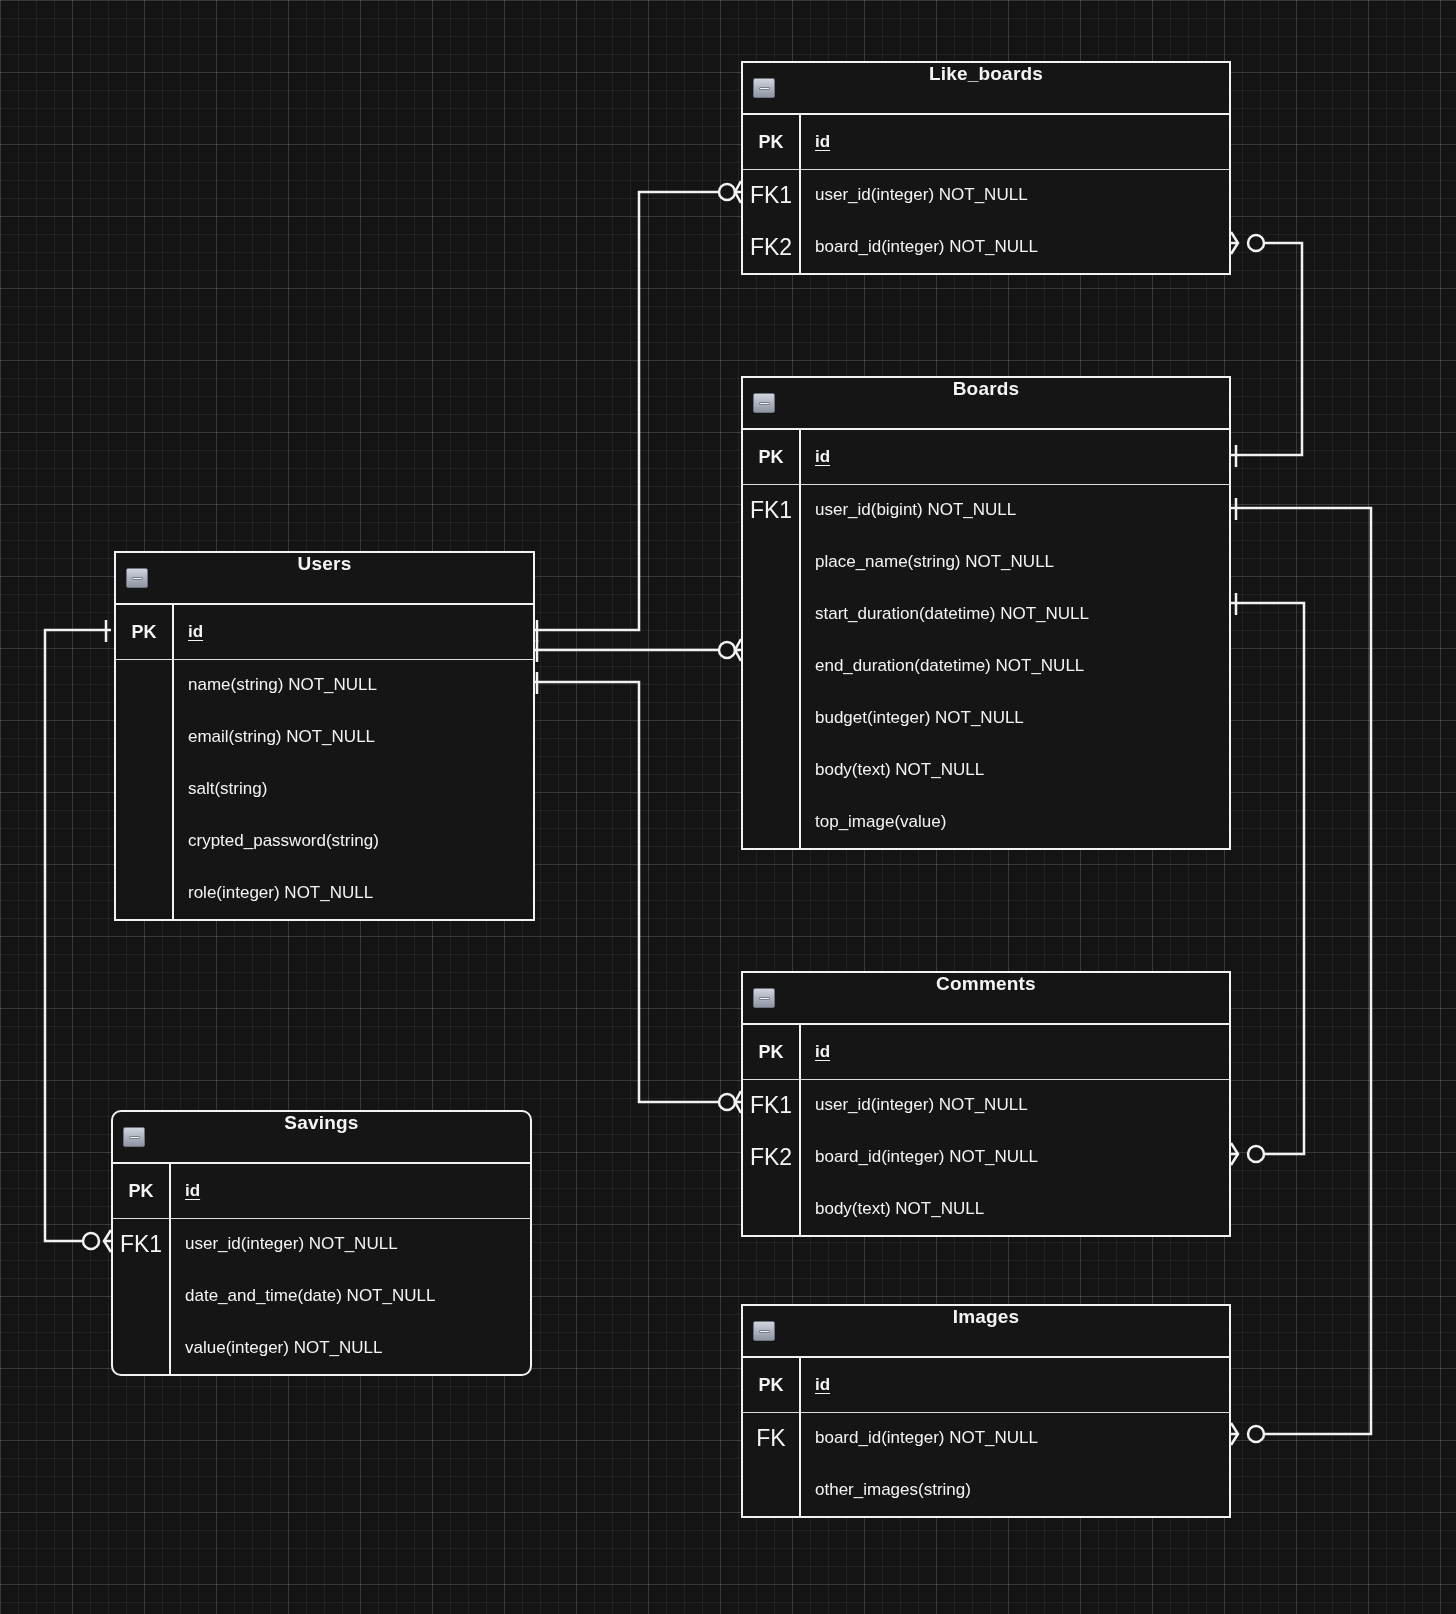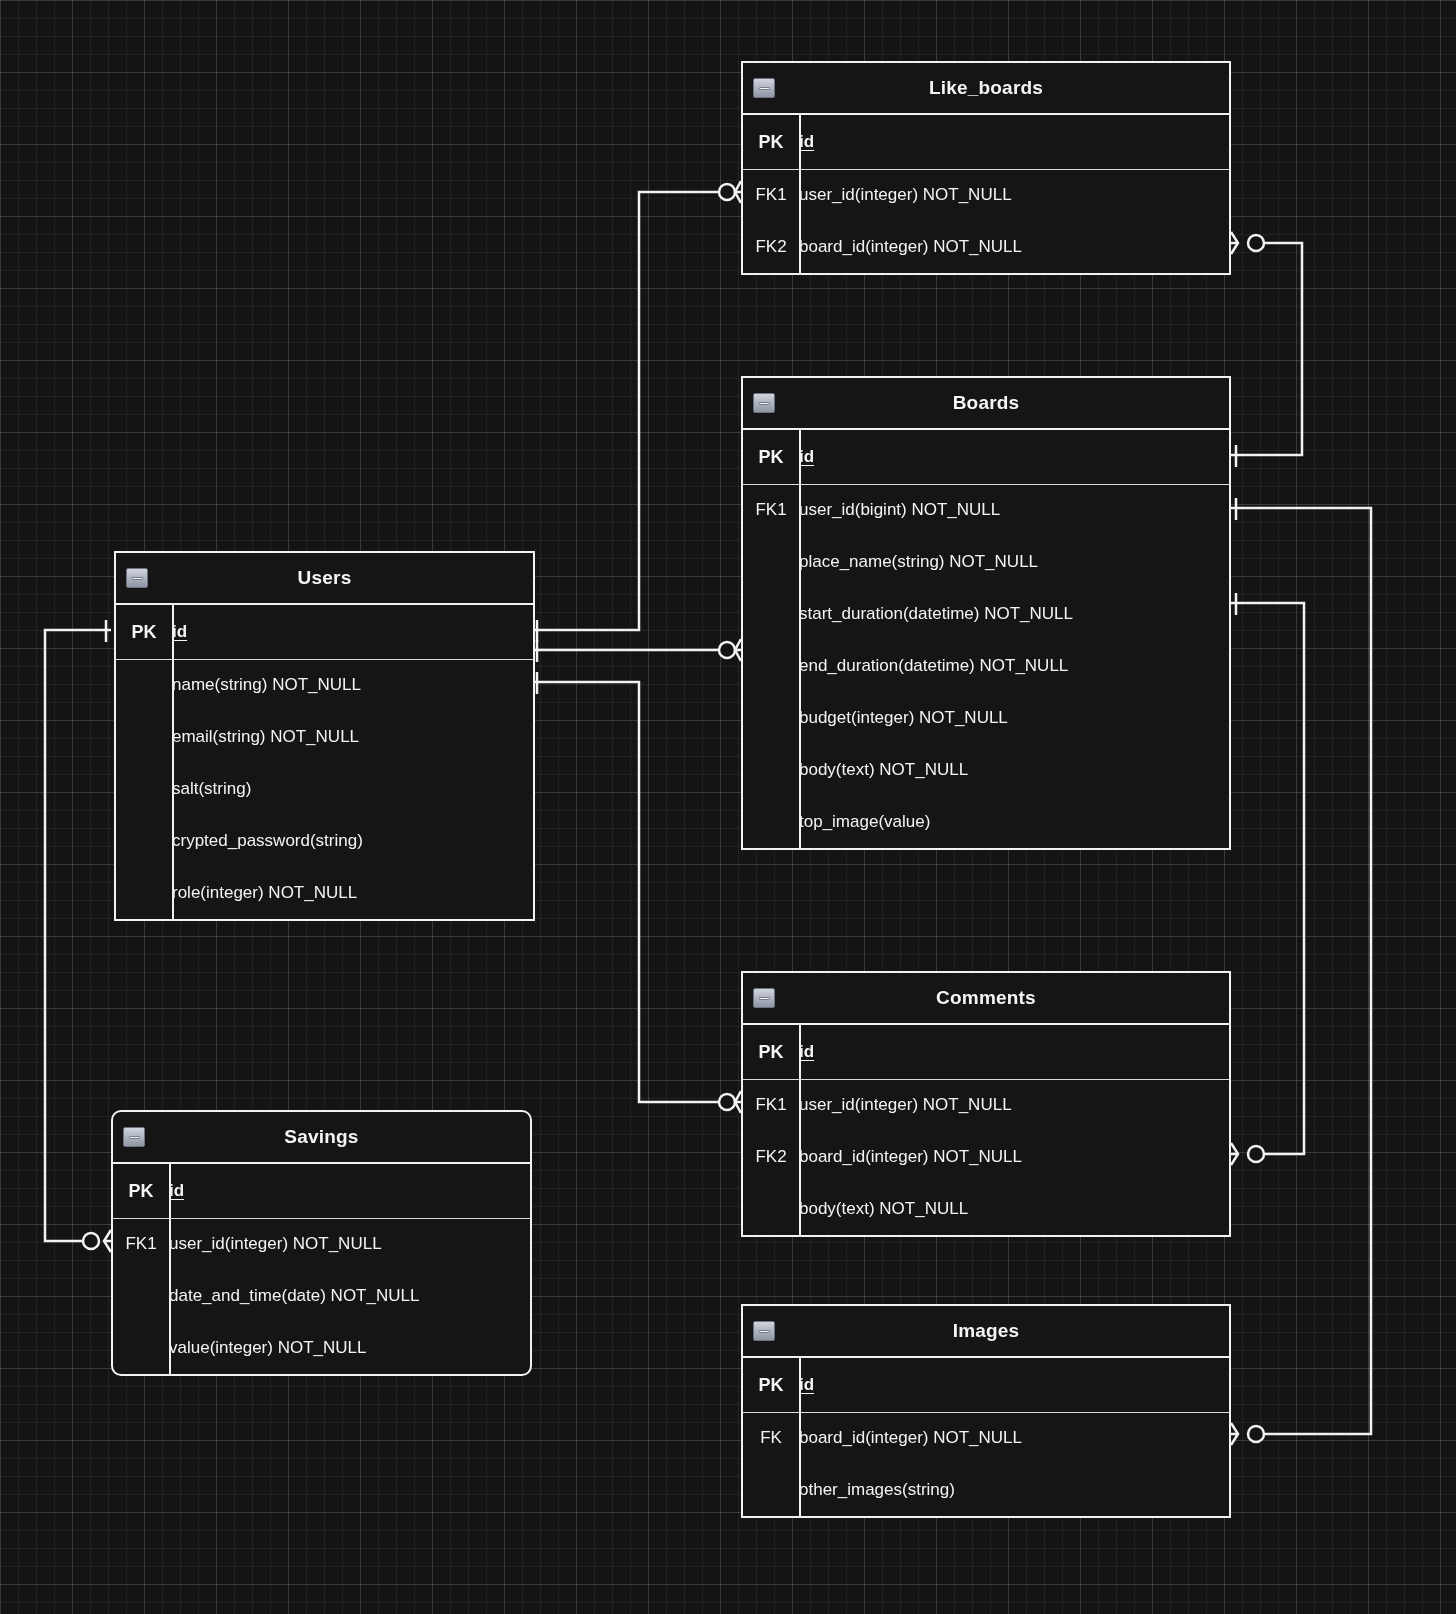--- a/index.html
+++ b/index.html
@@ -34,21 +34,21 @@
     position:absolute;
     box-sizing:border-box;
     background:#151515;
     border:2px solid #f2f2f2;
     color:#f4f4f4;
   }
   .ent-header{
     position:relative;
     height:50px;
     border-bottom:2px solid #f2f2f2;
-    display:flex;align-items:center;justify-content:center;
+    display:flex;justify-content:center;
   }
   .ent-title{
     font-size:19px;font-weight:bold;letter-spacing:.2px;
   }
   .collapse-icon{
     position:absolute;left:10px;top:50%;transform:translateY(-50%);
     width:20px;height:18px;
     background:linear-gradient(#cfd4dd,#8e95a3);
     border:1px solid #6d7380;
     border-radius:2px;
@@ -66,26 +66,27 @@
     left:56px;width:2px;background:#f2f2f2;
   }
   .pk-sep{
     position:absolute;left:0;right:0;height:1px;background:#dcdcdc;
   }
 
   .row{
     display:flex;align-items:center;
     height:52px;
     box-sizing:border-box;
+    gap:16px;
   }
   .row.pkrow{height:54px;}
   .key-col{
     width:56px;flex:0 0 56px;
     text-align:center;
-    font-size:17px;
+    font-size:23px;
     box-sizing:border-box;
   }
   .key-col.bold{font-weight:bold;font-size:18px;}
   .fld-col{
     flex:1 1 auto;
     font-size:17px;
     box-sizing:border-box;
     white-space:nowrap;
   }
   .fld-col.pk{ text-decoration:underline; font-weight:bold; text-underline-offset:3px;}

